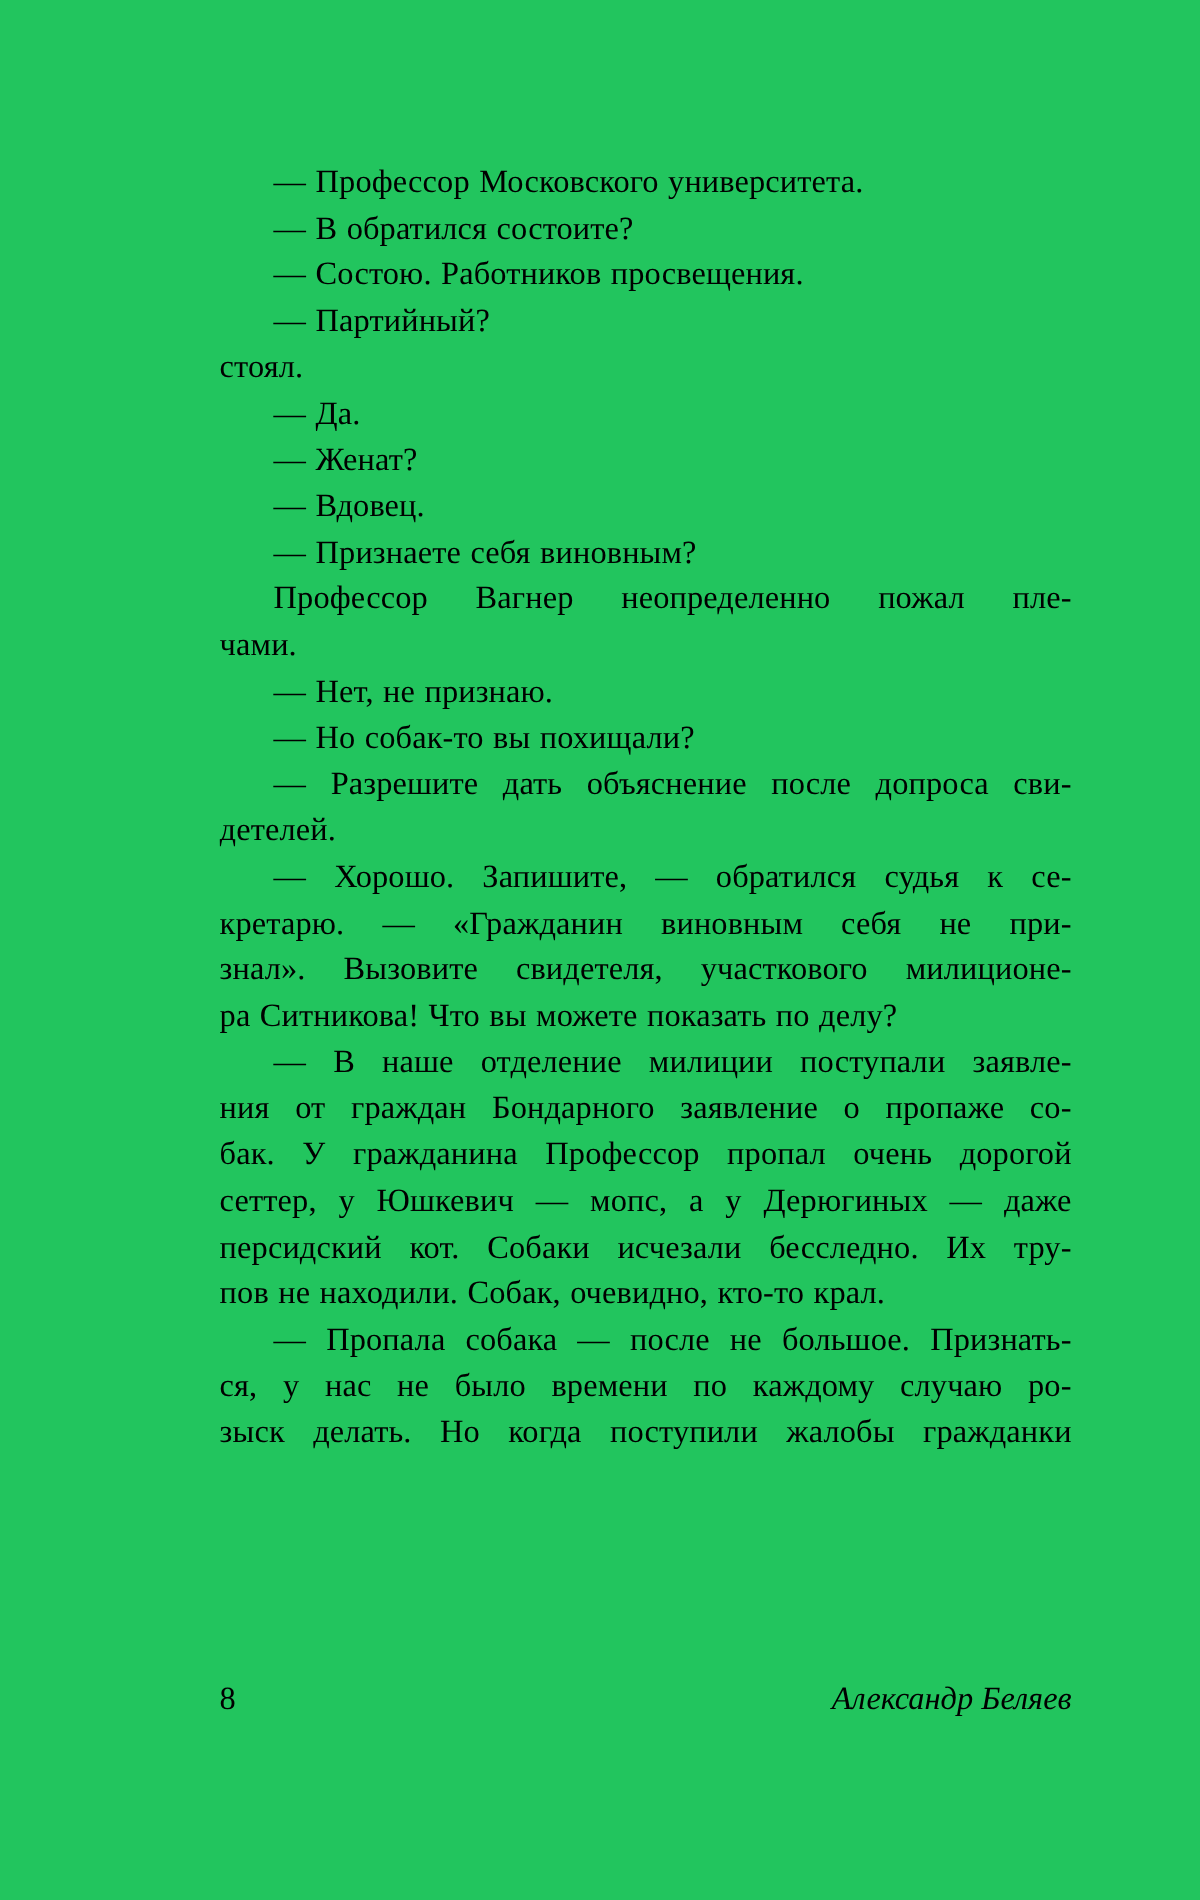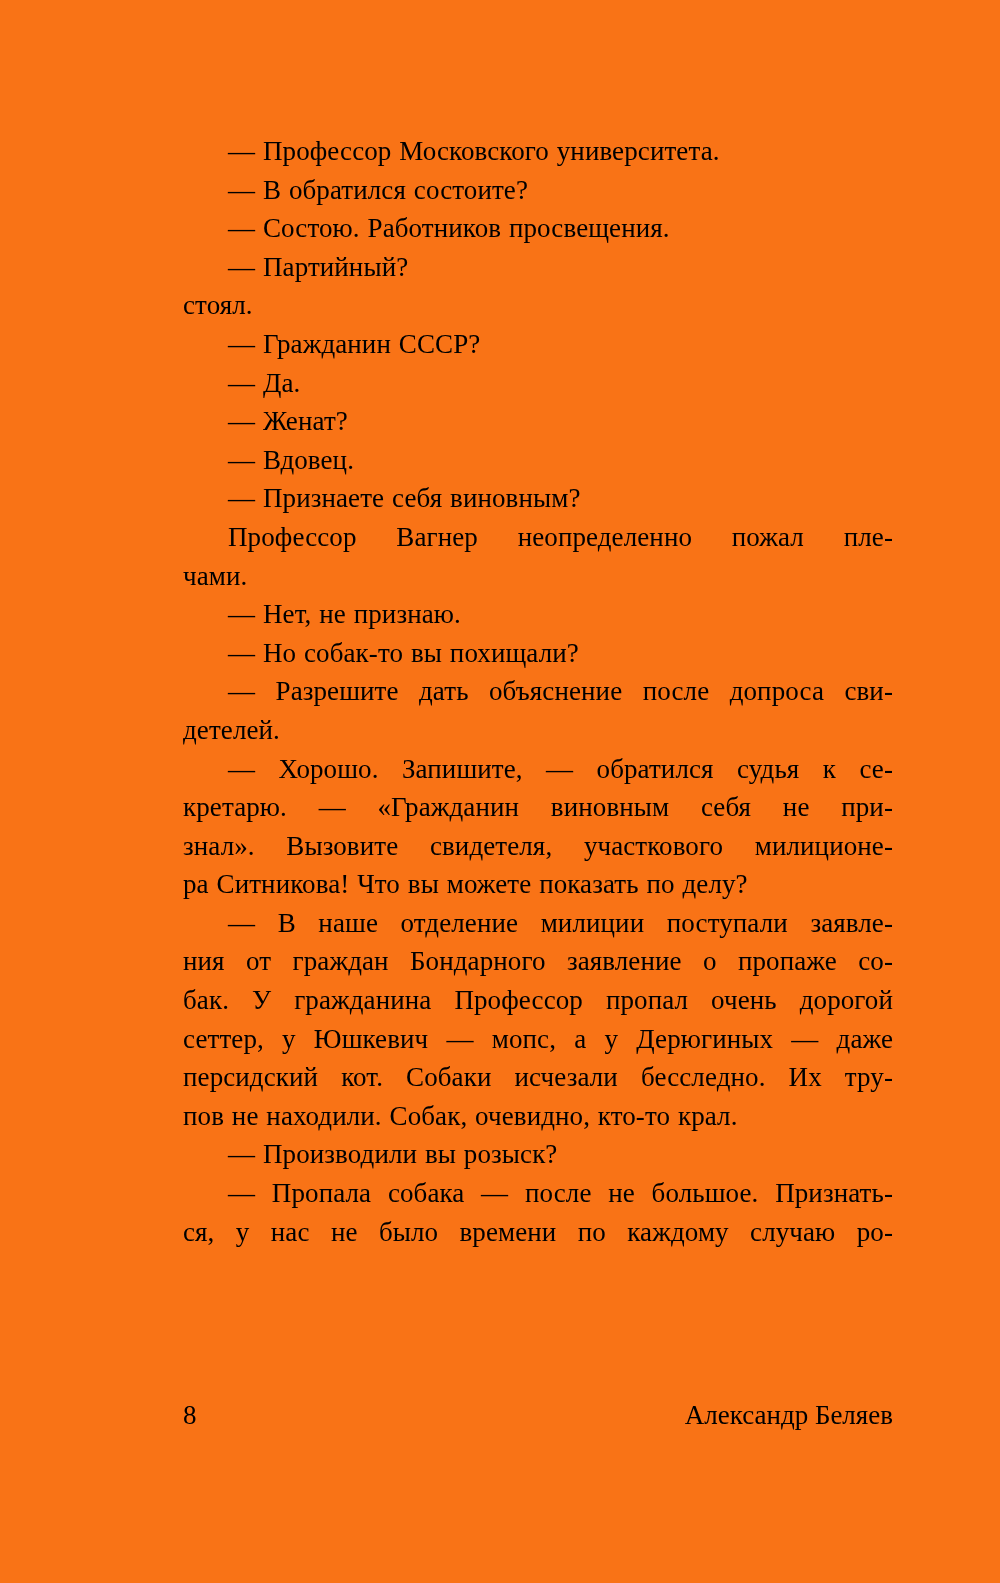--- a/index.html
+++ b/index.html
@@ -7,21 +7,21 @@
   body {
     background: #ffffff;
     color: #000000;
     font-family: "Liberation Serif", "DejaVu Serif", serif;
     position: relative;
     overflow: hidden;
   }
   .page {
     position: absolute;
     inset: 0;
-    background: #f97316;
+    background: #22c55e;
   }
   .text-block {
     position: absolute;
     left: 183px;
     top: 132px;
     width: 710px;
   }
   .line {
     font-size: 27px;
     line-height: 38.6px;
@@ -41,57 +41,56 @@
     position: absolute;
     left: 183px;
     top: 1396px;
     width: 710px;
     display: flex;
     justify-content: space-between;
     align-items: baseline;
     font-size: 27px;
     line-height: 38.6px;
   }
-  .running-title { }
+  .running-title { font-style: italic; }
 </style>
 </head>
 <body>
 
 <div class="page">
 
   <div class="text-block" id="lines-container">
       <div class="line left indent">— Профессор Московского университета.</div>
       <div class="line left indent">— В обратился состоите?</div>
       <div class="line left indent">— Состою. Работников просвещения.</div>
       <div class="line left indent">— Партийный?</div>
       <div class="line left">стоял.</div>
-      <div class="line left indent">— Гражданин СССР?</div>
       <div class="line left indent">— Да.</div>
       <div class="line left indent">— Женат?</div>
       <div class="line left indent">— Вдовец.</div>
       <div class="line left indent">— Признаете себя виновным?</div>
       <div class="line justify indent">Профессор Вагнер неопределенно пожал пле-</div>
       <div class="line left">чами.</div>
       <div class="line left indent">— Нет, не признаю.</div>
       <div class="line left indent">— Но собак-то вы похищали?</div>
       <div class="line justify indent">— Разрешите дать объяснение после допроса сви-</div>
       <div class="line left">детелей.</div>
       <div class="line justify indent">— Хорошо. Запишите, — обратился судья к се-</div>
       <div class="line justify">кретарю. — «Гражданин виновным себя не при-</div>
       <div class="line justify">знал». Вызовите свидетеля, участкового милиционе-</div>
       <div class="line left">ра Ситникова! Что вы можете показать по делу?</div>
       <div class="line justify indent">— В наше отделение милиции поступали заявле-</div>
       <div class="line justify">ния от граждан Бондарного заявление о пропаже со-</div>
       <div class="line justify">бак. У гражданина Профессор пропал очень дорогой</div>
       <div class="line justify">сеттер, у Юшкевич — мопс, а у Дерюгиных — даже</div>
       <div class="line justify">персидский кот. Собаки исчезали бесследно. Их тру-</div>
       <div class="line left">пов не находили. Собак, очевидно, кто-то крал.</div>
-      <div class="line left indent">— Производили вы розыск?</div>
       <div class="line justify indent">— Пропала собака — после не большое. Признать-</div>
       <div class="line justify">ся, у нас не было времени по каждому случаю ро-</div>
+      <div class="line justify">зыск делать. Но когда поступили жалобы гражданки</div>
     </div>
 
   <div class="footer">
     <span class="page-number">8</span>
     <span class="running-title">Александр Беляев</span>
   </div>
 
 </div>
 
 </body></html>

